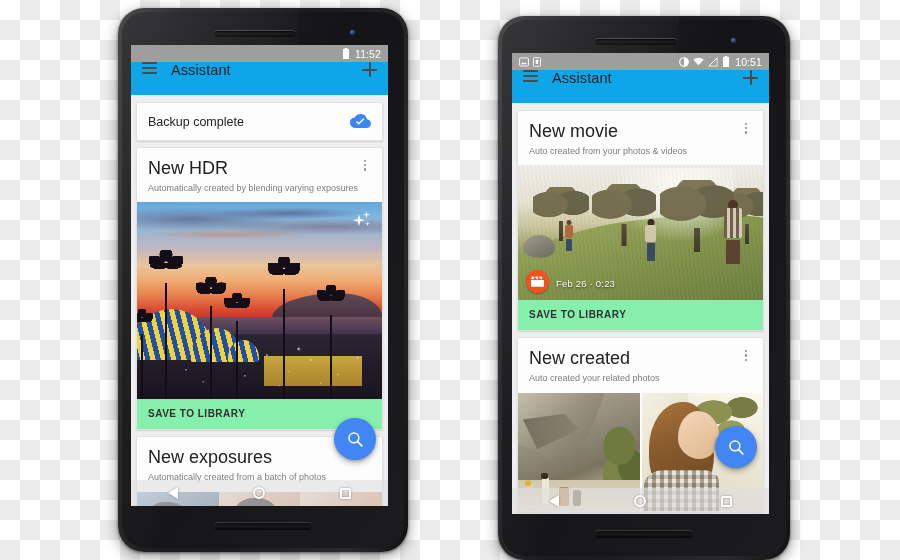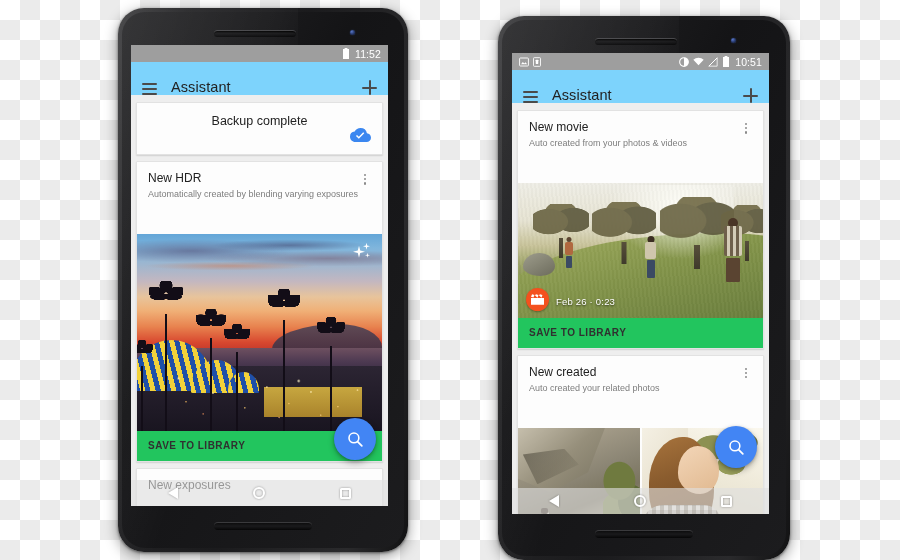--- a/index.html
+++ b/index.html
@@ -79,23 +79,23 @@
     letter-spacing: .1px;
   }
   .sb-left { display: flex; align-items: center; gap: 4px; }
   .sb-right { margin-left: auto; display: flex; align-items: center; gap: 4px; }
   .sb-clock { font-size: 10.5px; color: #fff; font-weight: 400; padding-left: 1px; }
   .sb-ico { display: block; }
 
   
   .appbar {
     height: 33px;
-    background: #7dd3fc;
+    background: #0ea5e9;
     display: flex;
-    align-items: flex-end;
+    align-items: flex-start;
     padding: 0 11px;
     position: relative;
     z-index: 3;
   }
   .hamburger { width: 15px; display: flex; flex-direction: column; gap: 3px; }
   .hamburger i { display: block; height: 2px; background: #4a4a4a; border-radius: 1px; }
   .appbar-title {
     margin-left: 14px;
     font-size: 14.5px;
     color: #222;
@@ -120,30 +120,29 @@
     left: 0; right: 0;
     overflow: hidden;
   }
   .card {
     background: #fdfdfd;
     margin: 6px 5px 0 5px;
     border: 1px solid #e2e2e2;
     border-radius: 1px;
     box-shadow: 0 1px 1.5px rgba(0,0,0,0.12);
     overflow: hidden;
-    flex-direction: column;
   }
   .card-head {
     padding: 9px 11px 9px 11px;
     display: flex;
     align-items: flex-start;
   }
   .card-head-text { flex: 1; min-width: 0; }
   .card-title {
-    font-size: 12px;
+    font-size: 18px;
     color: #212121;
     line-height: 1.25;
     font-weight: 400;
   }
   .card-sub {
     font-size: 9px;
     color: #7d7d7d;
     margin-top: 3px;
     line-height: 1.2;
     white-space: nowrap;
@@ -159,25 +158,25 @@
   
   .backup-card { display: flex; align-items: center; padding: 11px 11px; }
   .backup-text { font-size: 12.5px; color: #222; }
 
   .save-row {
     padding: 9px 11px 10px 11px;
     font-size: 10px;
     font-weight: bold;
     letter-spacing: .5px;
     color: #303030;
-    background: #22c55e;
-  }
-
-  
-  .photo { position: relative; width: 100%; overflow: hidden; background: #333; margin-top: 25px; }
+    background: #86efac;
+  }
+
+  
+  .photo { position: relative; width: 100%; overflow: hidden; background: #333; }
 
   
   .hdr-sky {
     position: absolute; inset: 0;
     background:
       linear-gradient(#63a6d8 0%, #7fb5dc 7%, #9cb6d0 15%, #c3b7c0 24%, #e8c49b 32%,
                       #f0b077 39%, #e8834f 47%, #d8482f 55%, #b72f28 62%,
                       #7c2b33 70%, #4a2b3e 78%, #36293c 86%, #2a2336 100%);
   }
   .hdr-clouds {
@@ -506,20 +505,21 @@
           </div>
         </div>
 
         <div class="save-row">SAVE TO LIBRARY</div>
       </div>
 
       <div class="card">
         <div class="card-head">
           <div class="card-head-text">
             <div class="card-title">New exposures</div>
+            <div class="card-sub">Automatically created from a batch of photos</div>
           </div>
         </div>
         <div class="photo" style="height:60px;">
           <div class="anim">
             <div class="anim-a">
                 <div class="subj"></div>
               </div>
             <div class="anim-b">
                 <div class="subj"></div>
               </div>

